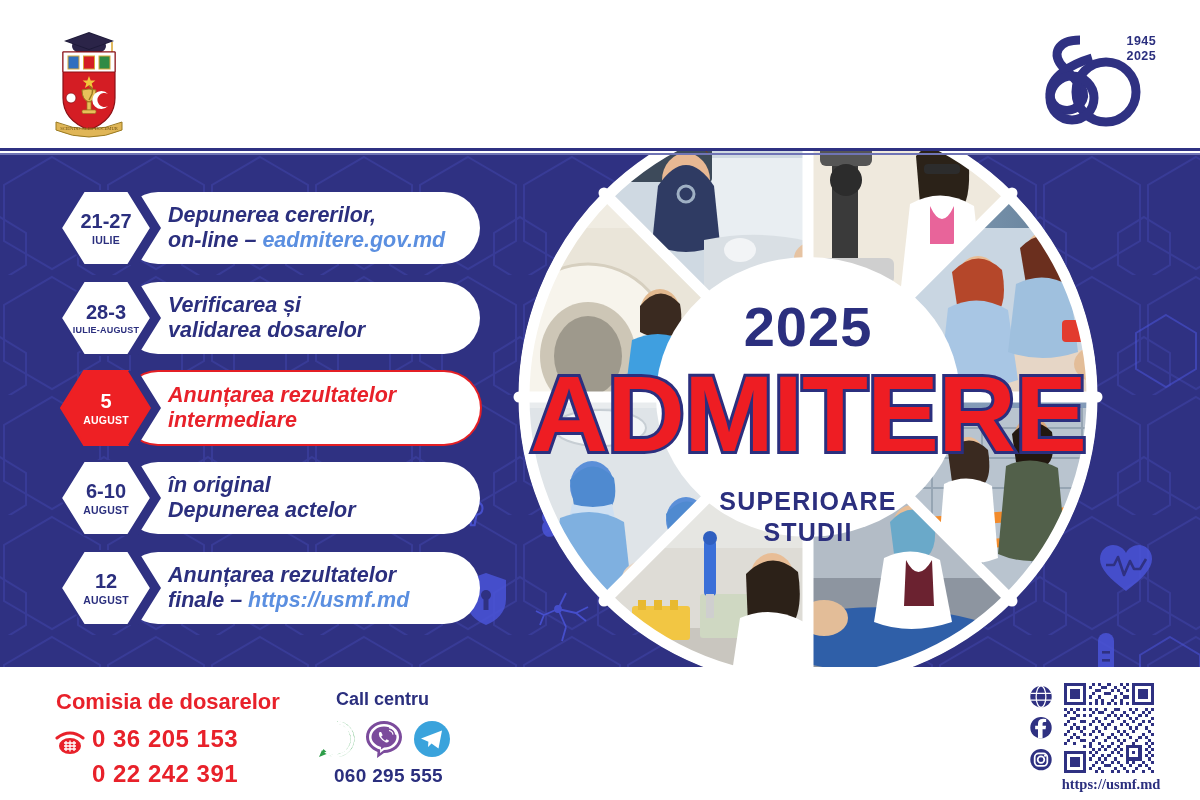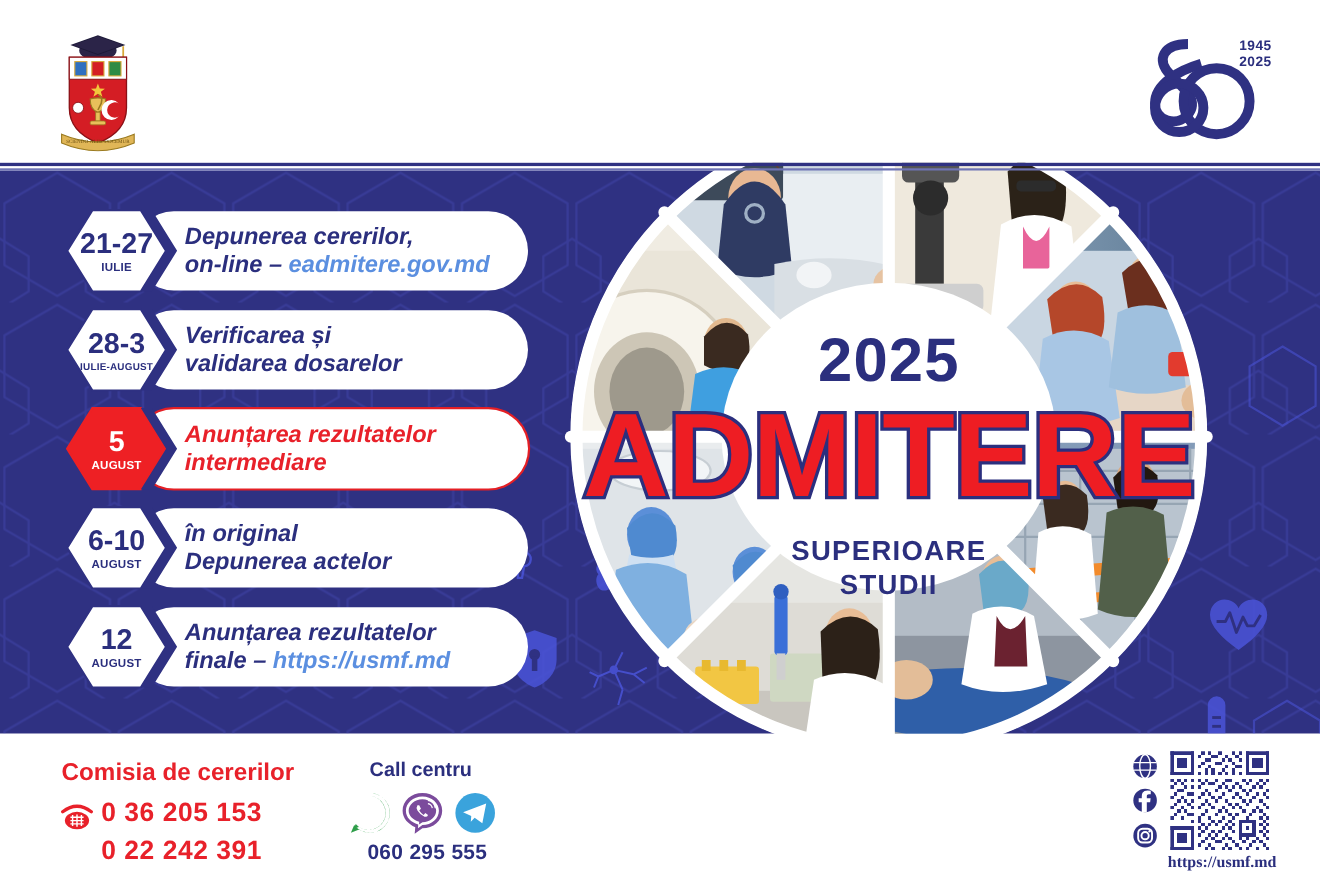--- a/index.html
+++ b/index.html
@@ -98,21 +98,21 @@
   .tl-hex {
     position: absolute; left: 0; top: 0;
     width: 108px; height: 76px;
     z-index: 3;
   }
   .tl-hex .hexlabel {
     position: absolute; left: 0; top: 0; width: 92px; height: 76px;
     display: flex; flex-direction: column; align-items: center; justify-content: center;
     pointer-events: none;
   }
-  .hex-day { font-size: 26px; font-weight: bold; color: #2b2f7e; line-height: 1; }
+  .hex-day { font-size: 20px; font-weight: bold; color: #2b2f7e; line-height: 1; }
   .hex-mon { font-size: 10.5px; font-weight: bold; color: #2b2f7e; margin-top: 3px; letter-spacing: .2px; }
   .tl-hex.red .hex-day, .tl-hex.red .hex-mon { color: #ffffff; }
 
   
   #circle-wrap {
     position: absolute; left: 472px; top: 108px;
     width: 672px; height: 578px;
     z-index: 25;
   }
   #circle-center-text {
@@ -592,21 +592,21 @@
         <div class="hexlabel">
           <div class="hex-day">12</div>
           <div class="hex-mon">AUGUST</div>
         </div>
       </div>
     </div>
   </div>
 
   <div id="footer">
 
-    <div id="comisia-title">Comisia de cererilor</div>
+    <div id="comisia-title">Comisia de dosarelor</div>
 
     <svg id="phone-icon" viewBox="0 0 30 24">
       <path d="M2,8 Q15,-2 28,8" stroke="#e8212a" stroke-width="3" fill="none" stroke-linecap="round"></path>
       <ellipse cx="15" cy="16" rx="11" ry="8" fill="#e8212a"></ellipse>
       <g stroke="#ffffff" stroke-width="1.3">
         <path d="M9,13 L21,13 M9,16 L21,16 M9,19 L21,19"></path>
         <path d="M11,11 L11,21 M15,10.5 L15,21.5 M19,11 L19,21"></path>
       </g>
     </svg>
     <div id="phone1">0 36 205 153</div>

